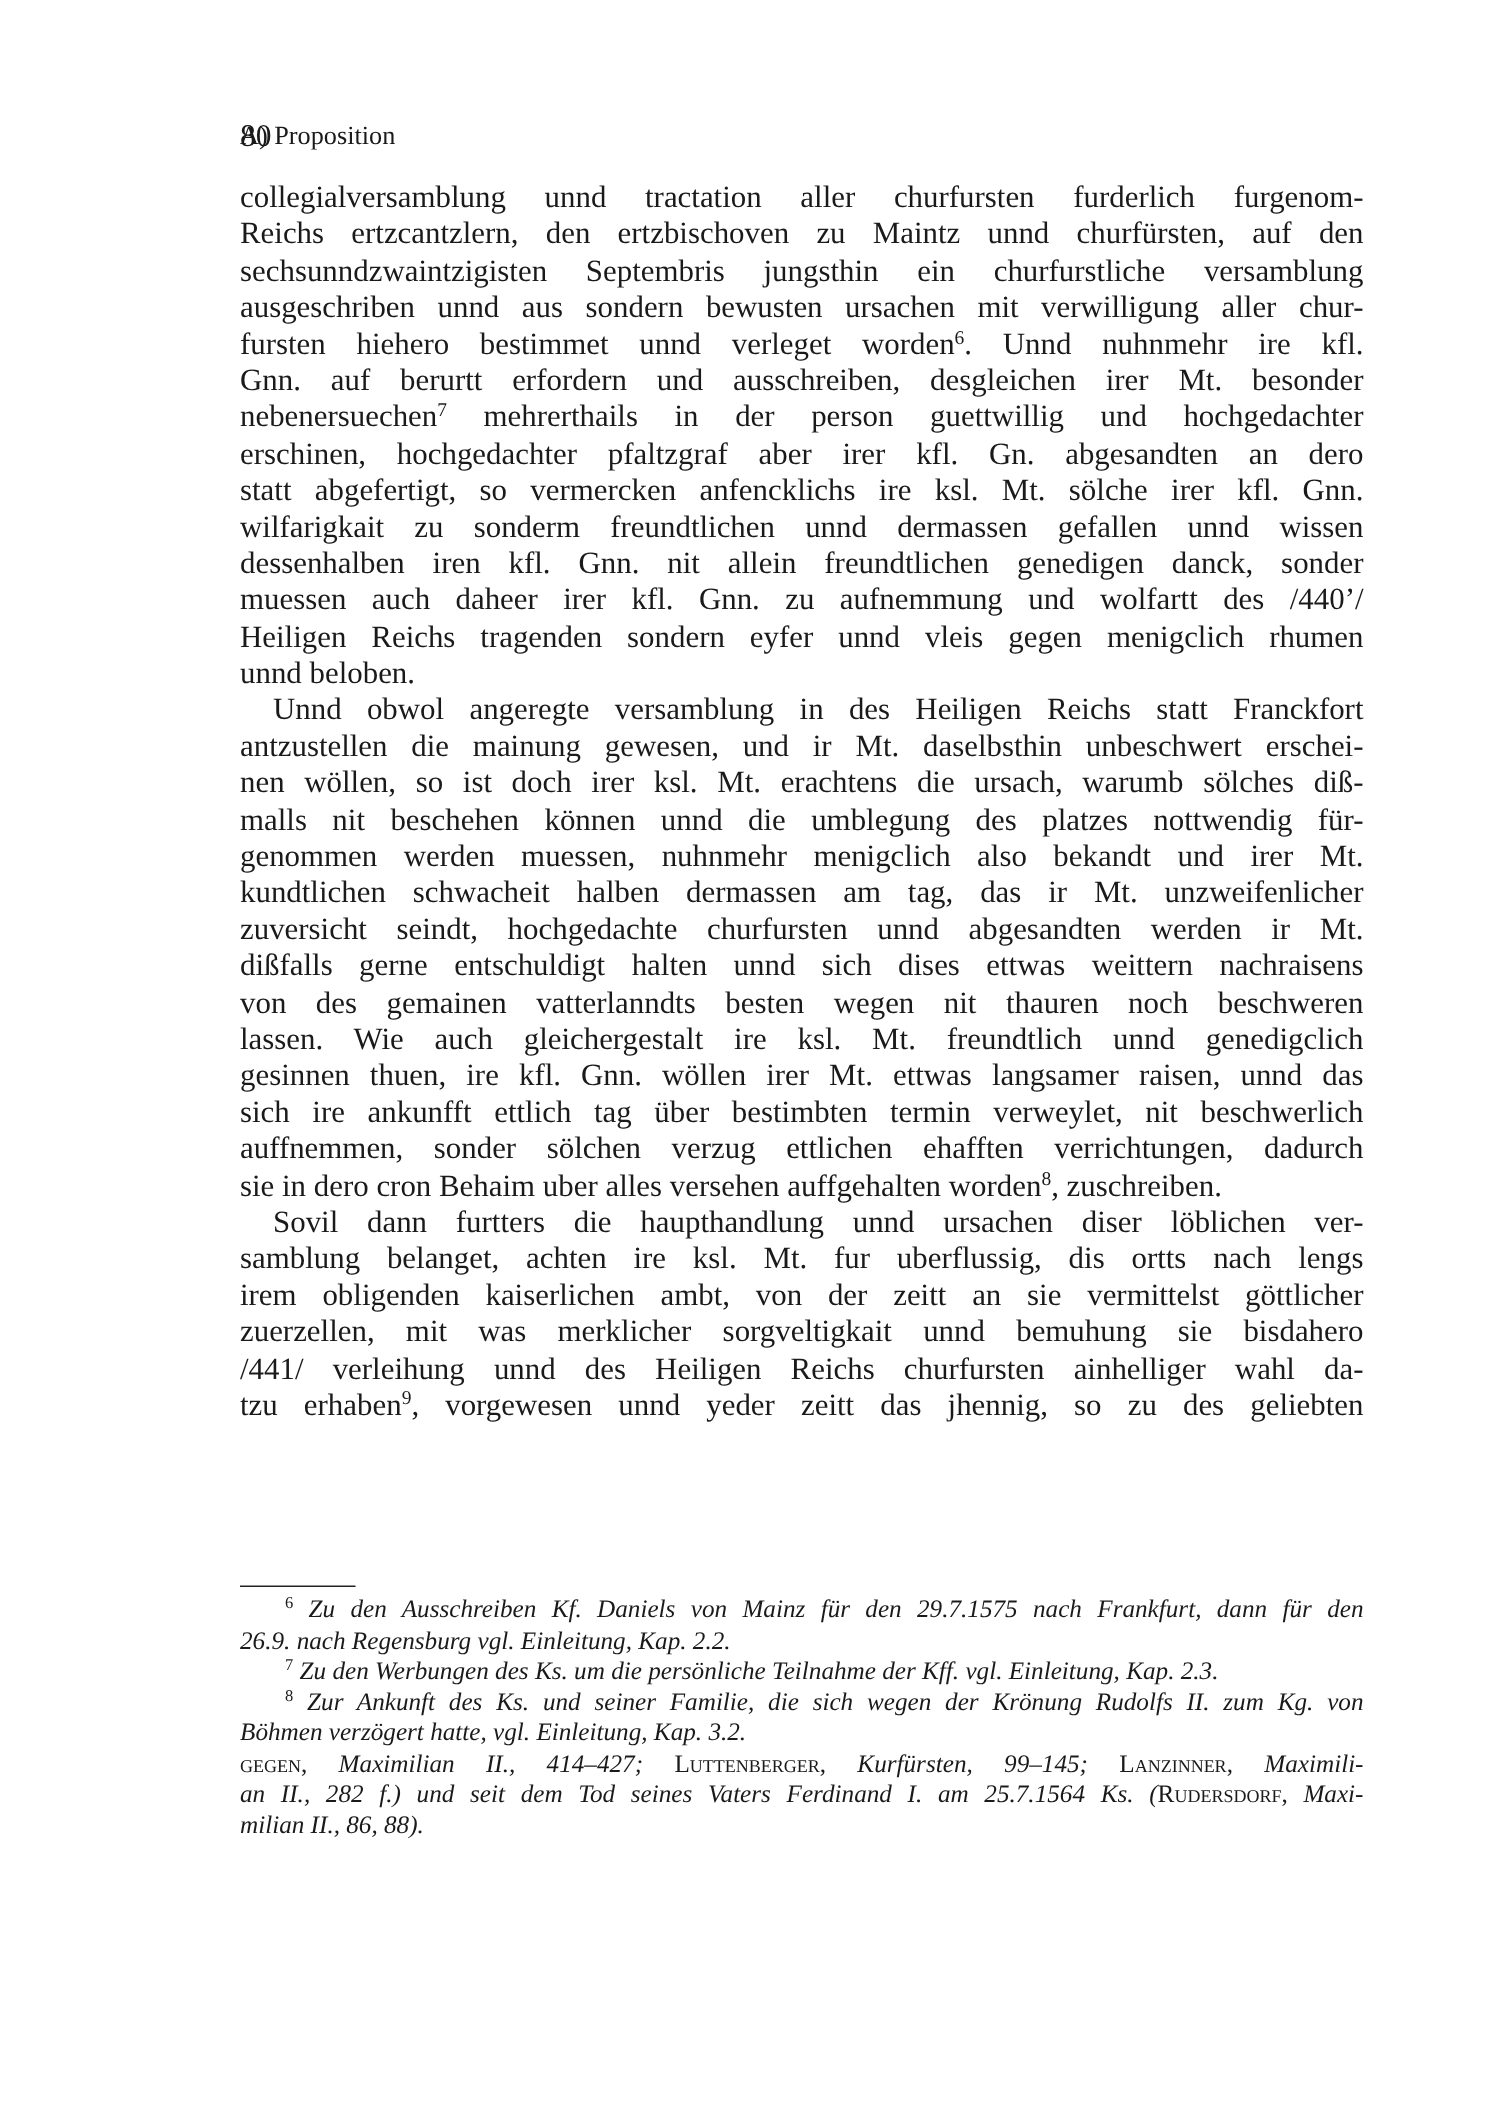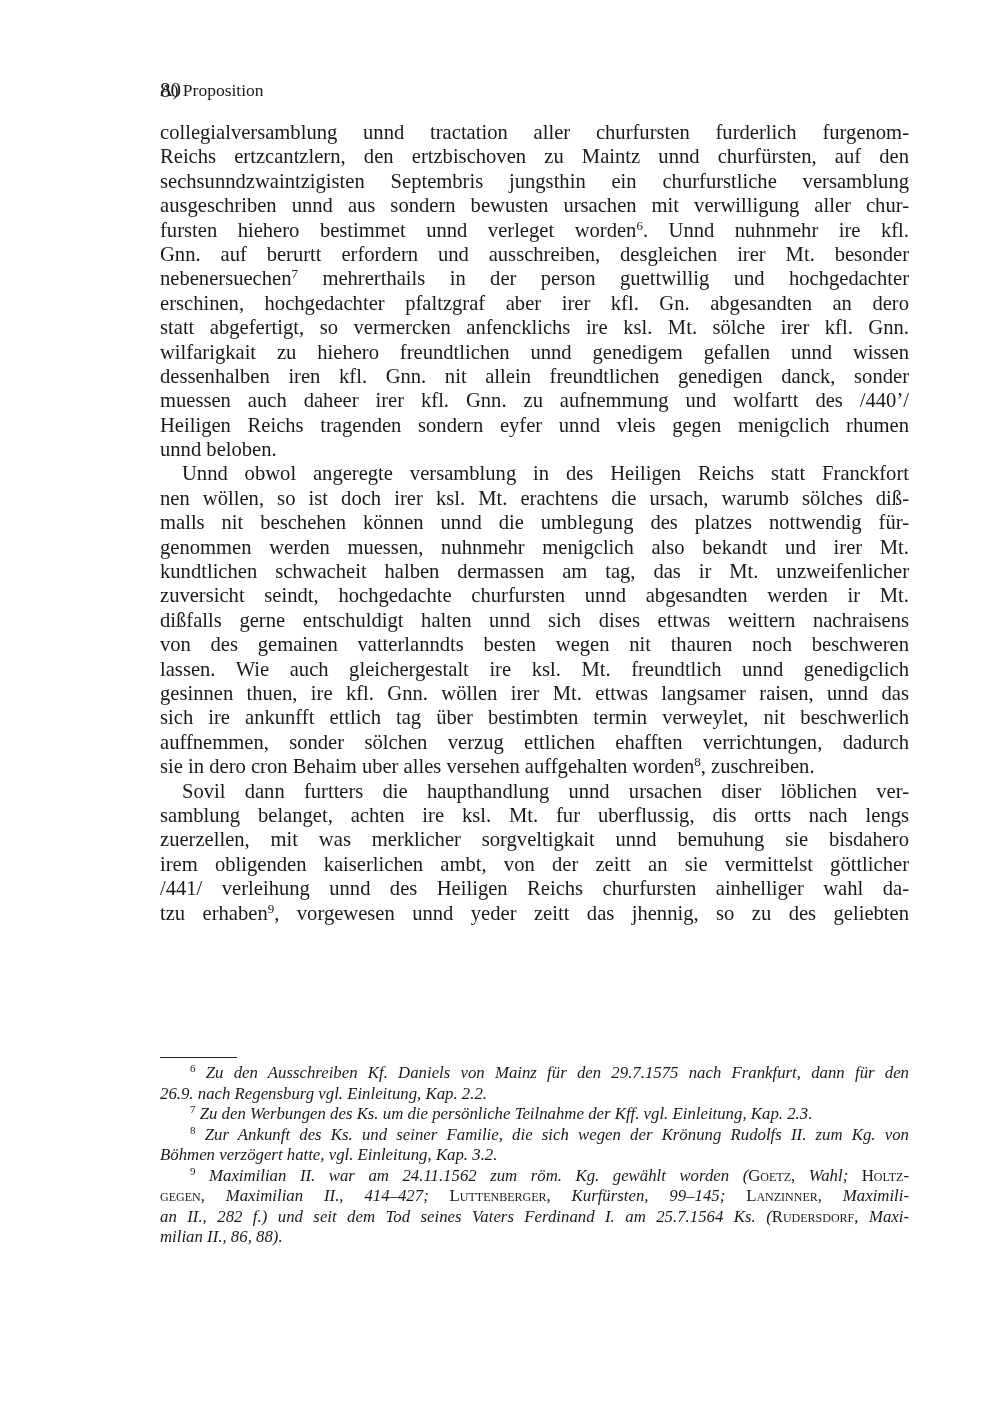--- a/index.html
+++ b/index.html
@@ -38,57 +38,57 @@
   <div class="body-text">
     <span class="line">collegialversamblung unnd tractation aller churfursten furderlich furgenom-</span>
     <span class="line">Reichs ertzcantzlern, den ertzbischoven zu Maintz unnd churfürsten, auf den</span>
     <span class="line">sechsunndzwaintzigisten Septembris jungsthin ein churfurstliche versamblung</span>
     <span class="line">ausgeschriben unnd aus sondern bewusten ursachen mit verwilligung aller chur-</span>
     <span class="line"><span>fursten hiehero bestimmet unnd verleget worden</span><sup>6</sup><span>. Unnd nuhnmehr ire kfl.</span></span>
     <span class="line">Gnn. auf berurtt erfordern und ausschreiben, desgleichen irer Mt. besonder</span>
     <span class="line"><span>nebenersuechen</span><sup>7</sup><span> mehrerthails in der person guettwillig und hochgedachter</span></span>
     <span class="line">erschinen, hochgedachter pfaltzgraf aber irer kfl. Gn. abgesandten an dero</span>
     <span class="line">statt abgefertigt, so vermercken anfencklichs ire ksl. Mt. sölche irer kfl. Gnn.</span>
-    <span class="line">wilfarigkait zu hiehero freundtlichen unnd genedigem gefallen unnd wissen</span>
+    <span class="line">wilfarigkait zu sonderm freundtlichen unnd dermassen gefallen unnd wissen</span>
     <span class="line">dessenhalben iren kfl. Gnn. nit allein freundtlichen genedigen danck, sonder</span>
     <span class="line">muessen auch daheer irer kfl. Gnn. zu aufnemmung und wolfartt des /440’/</span>
     <span class="line">Heiligen Reichs tragenden sondern eyfer unnd vleis gegen menigclich rhumen</span>
     <span class="line last">unnd beloben.</span>
     <span class="line indent">Unnd obwol angeregte versamblung in des Heiligen Reichs statt Franckfort</span>
+    <span class="line">antzustellen die mainung gewesen, und ir Mt. daselbsthin unbeschwert erschei-</span>
     <span class="line">nen wöllen, so ist doch irer ksl. Mt. erachtens die ursach, warumb sölches diß-</span>
     <span class="line">malls nit beschehen können unnd die umblegung des platzes nottwendig für-</span>
     <span class="line">genommen werden muessen, nuhnmehr menigclich also bekandt und irer Mt.</span>
     <span class="line">kundtlichen schwacheit halben dermassen am tag, das ir Mt. unzweifenlicher</span>
     <span class="line">zuversicht seindt, hochgedachte churfursten unnd abgesandten werden ir Mt.</span>
     <span class="line">dißfalls gerne entschuldigt halten unnd sich dises ettwas weittern nachraisens</span>
     <span class="line">von des gemainen vatterlanndts besten wegen nit thauren noch beschweren</span>
     <span class="line">lassen. Wie auch gleichergestalt ire ksl. Mt. freundtlich unnd genedigclich</span>
     <span class="line">gesinnen thuen, ire kfl. Gnn. wöllen irer Mt. ettwas langsamer raisen, unnd das</span>
     <span class="line">sich ire ankunfft ettlich tag über bestimbten termin verweylet, nit beschwerlich</span>
     <span class="line">auffnemmen, sonder sölchen verzug ettlichen ehafften verrichtungen, dadurch</span>
     <span class="line last"><span>sie in dero cron Behaim uber alles versehen auffgehalten worden</span><sup>8</sup><span>, zuschreiben.</span></span>
     <span class="line indent">Sovil dann furtters die haupthandlung unnd ursachen diser löblichen ver-</span>
     <span class="line">samblung belanget, achten ire ksl. Mt. fur uberflussig, dis ortts nach lengs</span>
+    <span class="line">irem obligenden kaiserlichen ambt, von der zeitt an sie vermittelst göttlicher</span>
     <span class="line">zuerzellen, mit was merklicher sorgveltigkait unnd bemuhung sie bisdahero</span>
-    <span class="line">irem obligenden kaiserlichen ambt, von der zeitt an sie vermittelst göttlicher</span>
     <span class="line">/441/ verleihung unnd des Heiligen Reichs churfursten ainhelliger wahl da-</span>
     <span class="line"><span>tzu erhaben</span><sup>9</sup><span>, vorgewesen unnd yeder zeitt das jhennig, so zu des geliebten</span></span>
   </div>
 
   <div class="fn-rule"></div>
 
   <div class="footnotes">
 
     <span class="fline indent"><sup>6</sup> <span>Zu den Ausschreiben Kf. Daniels von Mainz für den 29.7.1575 nach Frankfurt, dann für den</span></span>
     <span class="fline last">26.9. nach Regensburg vgl. Einleitung, Kap. 2.2.</span>
 
     <span class="fline indent last"><sup>7</sup> <span>Zu den Werbungen des Ks. um die persönliche Teilnahme der Kff. vgl. Einleitung, Kap. 2.3.</span></span>
 
     <span class="fline indent"><sup>8</sup> <span>Zur Ankunft des Ks. und seiner Familie, die sich wegen der Krönung Rudolfs II. zum Kg. von</span></span>
     <span class="fline last">Böhmen verzögert hatte, vgl. Einleitung, Kap. 3.2.</span>
 
-    <span class="fline indent"><sup>9</sup> <span>Maximilian II. war am 24.11.1562 zum röm. Kg. gewählt worden (</span><span class="sc">Goetz</span><span class="up">, </span><span>Wahl;</span><span class="sc"> Holtz-</span></span>
     <span class="fline"><span class="sc">gegen</span><span class="up">, </span><span>Maximilian II., 414–427;</span><span class="sc"> Luttenberger</span><span class="up">, </span><span>Kurfürsten, 99–145;</span><span class="sc"> Lanzinner</span><span class="up">, </span><span>Maximili-</span></span>
     <span class="fline"><span>an II., 282 f.) und seit dem Tod seines Vaters Ferdinand I. am 25.7.1564 Ks. (</span><span class="sc">Rudersdorf</span><span class="up">, </span><span>Maxi-</span></span>
     <span class="fline last">milian II., 86, 88).</span>
   </div>
 
 </div>
 
 </body></html>

